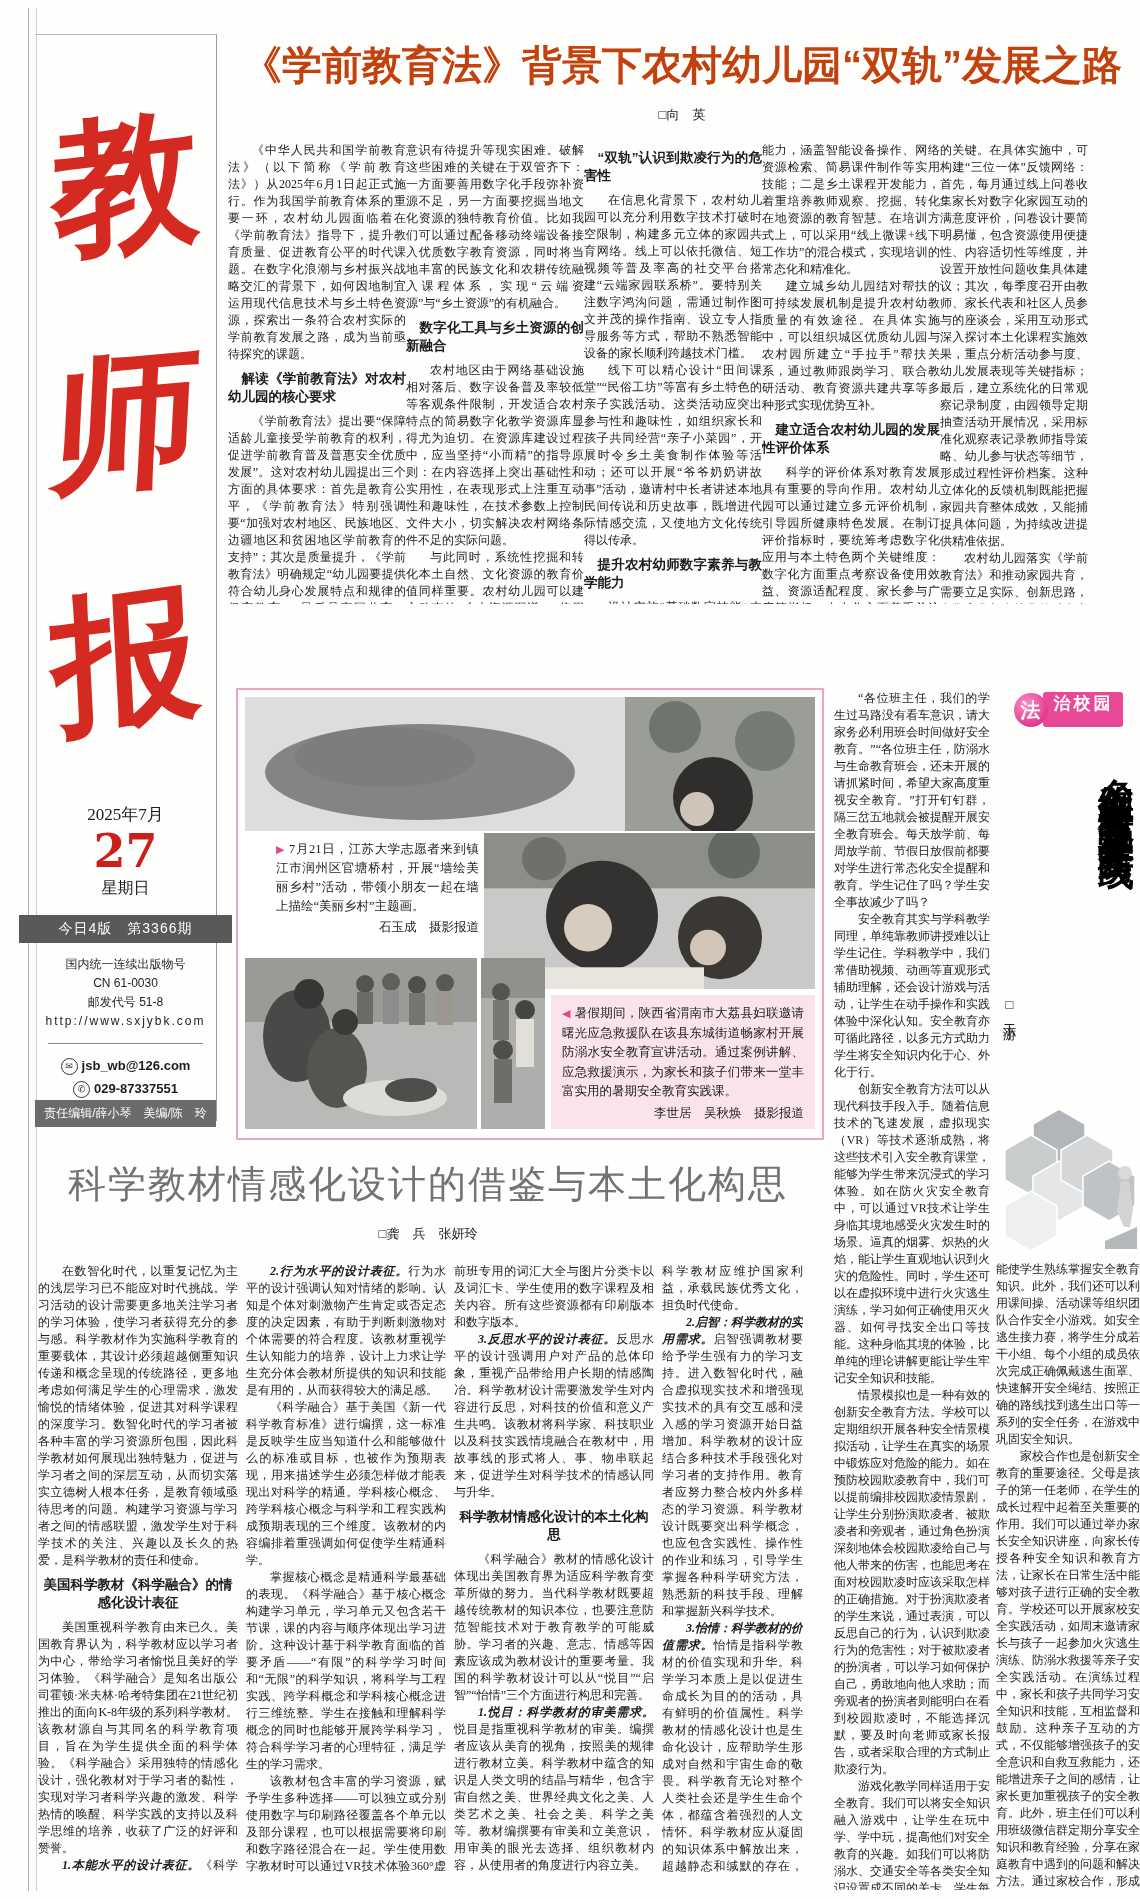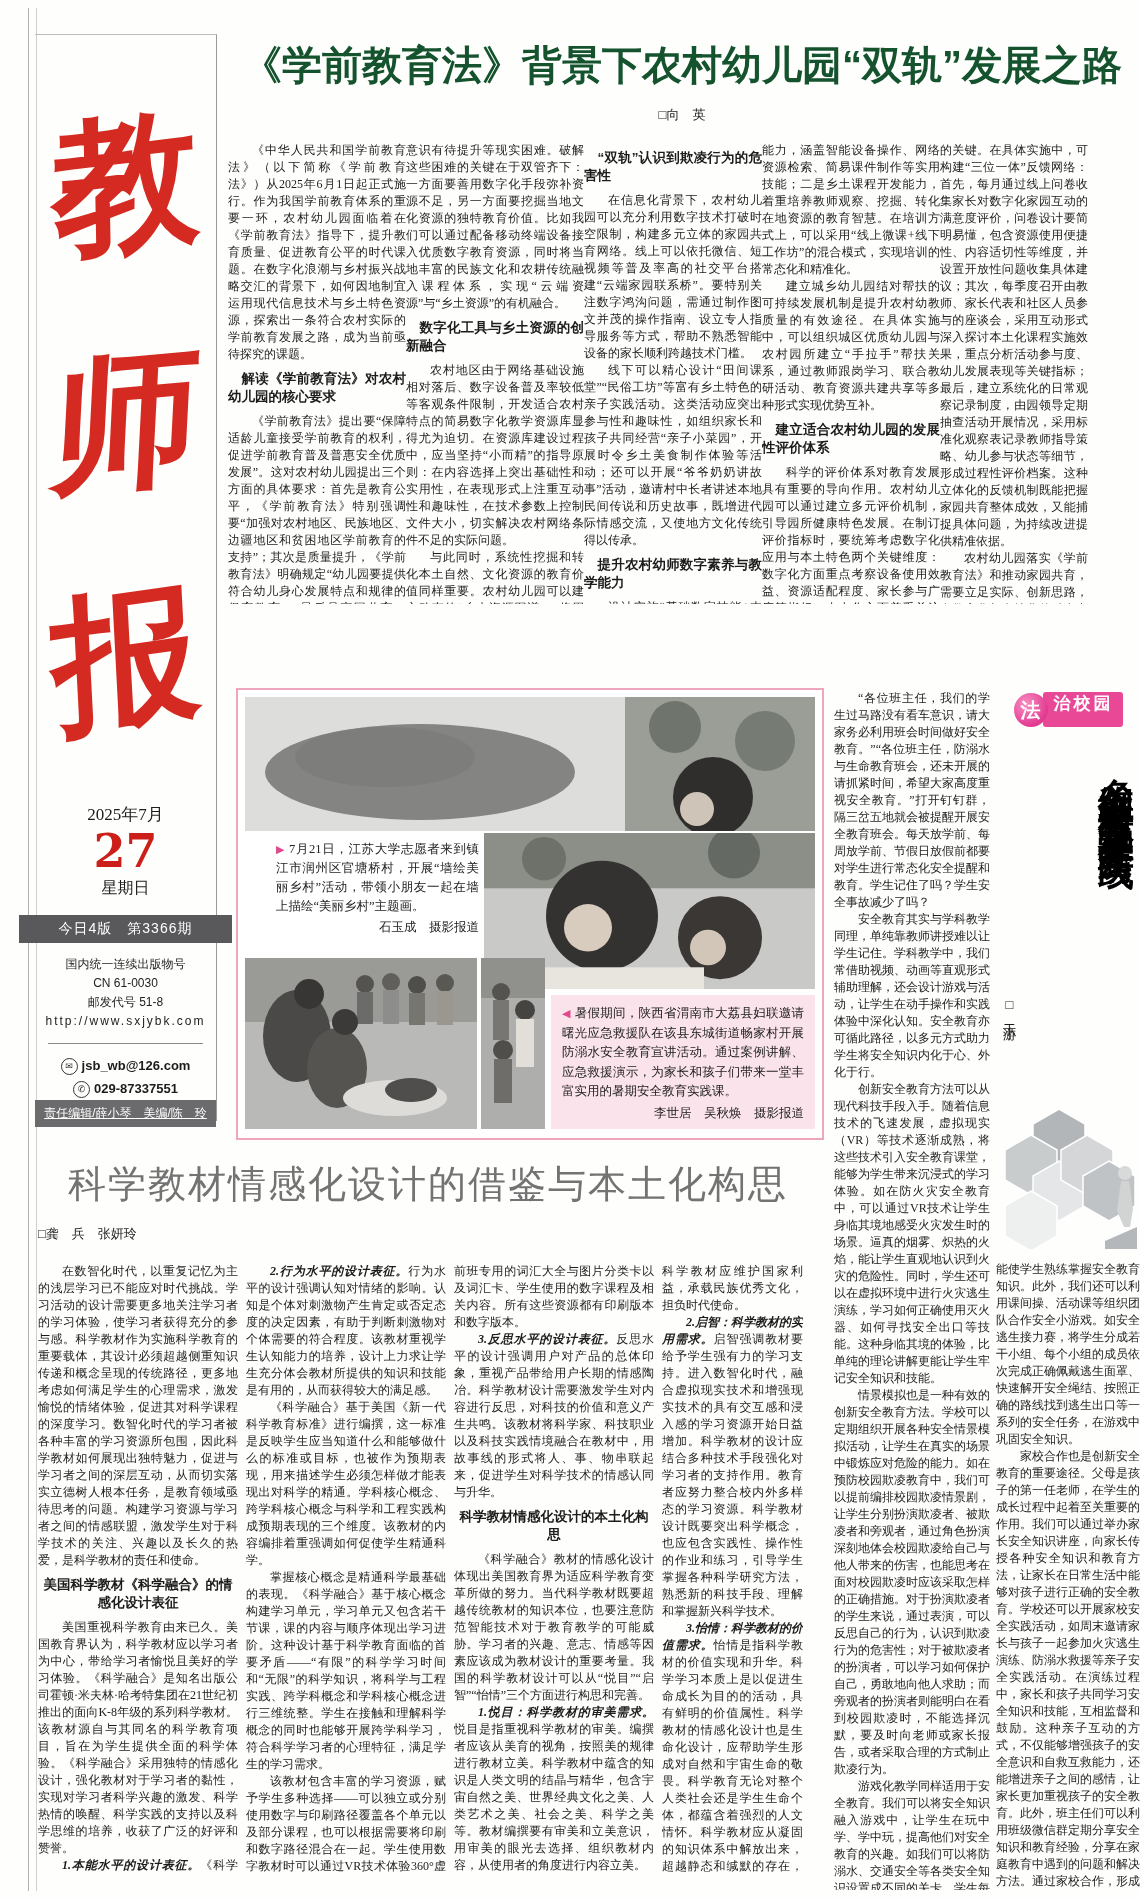--- a/index.html
+++ b/index.html
@@ -21,24 +21,24 @@
   .m-week{font-size:16px;margin-top:2px;}
   .m-issuebar{width:100%;background:#59595b;color:#fff;font-size:14px;letter-spacing:1px;
         text-align:center;padding:5px 16px;margin-top:16px;}
   .m-pub{font-size:12px;line-height:19px;text-align:center;margin-top:12px;color:#222;}
   .m-pub .url{letter-spacing:2px;}
   .m-hr{width:86%;border-top:1px solid #8a8a88;margin-top:12px;}
   .m-contact{font-size:13px;font-weight:bold;margin-top:10px;line-height:23px;text-align:center;}
   .cicon{display:inline-block;width:15px;height:15px;border:1px solid #333;border-radius:50%;
         font-size:9px;line-height:15px;text-align:center;vertical-align:1px;margin-right:4px;font-weight:normal;}
   .m-editbar{width:100%;background:#6b6b6d;color:#fff;font-size:12px;text-align:center;
-        padding:5px 0;margin-top:auto;text-decoration:underline;}
+        padding:5px 0;margin-top:auto;}
   
   .top-article{position:absolute;left:228px;top:40px;width:908px;}
-  .t-head{font-size:40px;font-weight:900;text-align:center;line-height:50px;color:#14532d;
+  .t-head{font-size:40px;font-weight:900;text-align:center;line-height:50px;color:#c2410c;
         font-family:"Liberation Sans",sans-serif;letter-spacing:0;}
   .t-byline{text-align:center;font-size:13px;margin-top:16px;font-family:"Liberation Serif",serif;}
   .t-cols{display:flex;gap:0;margin-top:18px;}
   .tcol{width:178px;height:462px;overflow:hidden;}
   .tcol.narrow{width:148px;}
   .bodytext{font-family:"Liberation Serif",serif;font-size:12px;line-height:17px;text-align:justify;}
   .para{text-indent:2em;}
   .cont{text-indent:0;}
   .subhead{font-family:"Liberation Sans",sans-serif;font-weight:700;font-size:13.5px;
         line-height:18px;margin:7px 0;text-indent:1em;}
@@ -71,21 +71,21 @@
         font-size:36px;font-weight:900;letter-spacing:5px;color:#000;display:flex;}
   .vtitle div{margin-left:13px;}
   .vbyline{position:absolute;left:4px;top:248px;writing-mode:vertical-rl;font-size:13px;
         letter-spacing:2px;font-family:"Liberation Serif",serif;}
   .hex-wrap{margin-top:8px;text-align:center;}
   .s2col{margin-top:8px;height:630px;overflow:hidden;}
   
   .bottom-article{position:absolute;left:38px;top:1160px;width:780px;}
   .b-head{font-family:"Liberation Serif",serif;font-size:38px;font-weight:normal;letter-spacing:2px;
         text-align:center;color:#737373;line-height:48px;}
-  .b-byline{text-align:left;font-size:13px;margin-top:17px;font-family:"Liberation Serif",serif;}
+  .b-byline{text-align:center;font-size:13px;margin-top:17px;font-family:"Liberation Serif",serif;}
   .b-cols{display:flex;gap:8px;margin-top:20px;}
   .bcol{width:200px;height:612px;overflow:hidden;}
   .bcol.narrow{width:141px;}
   .b-cols .subhead{text-align:center;text-indent:0;}
 </style>
 </head>
 <body>
 
 <div class="page">
   <div class="frame-left"></div>

